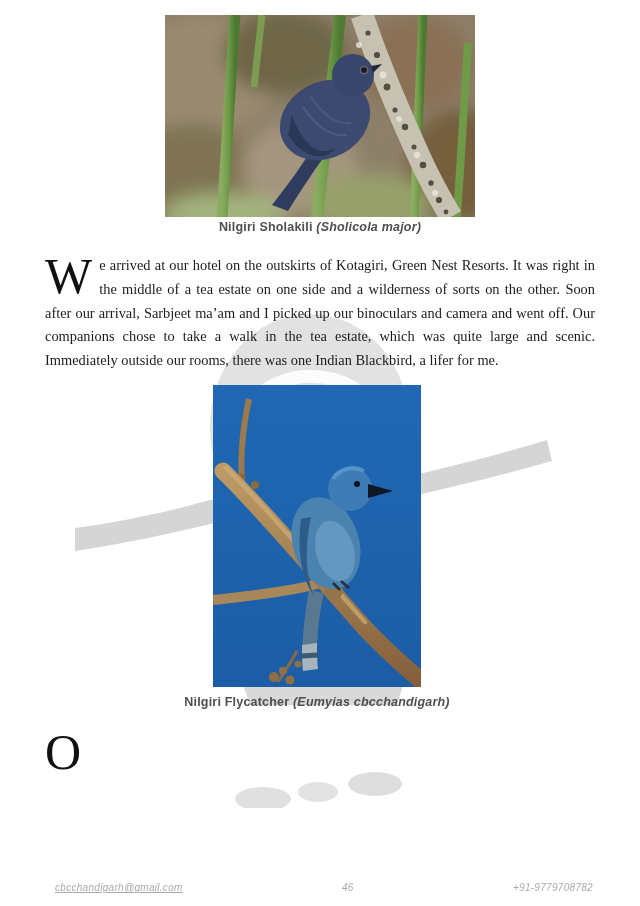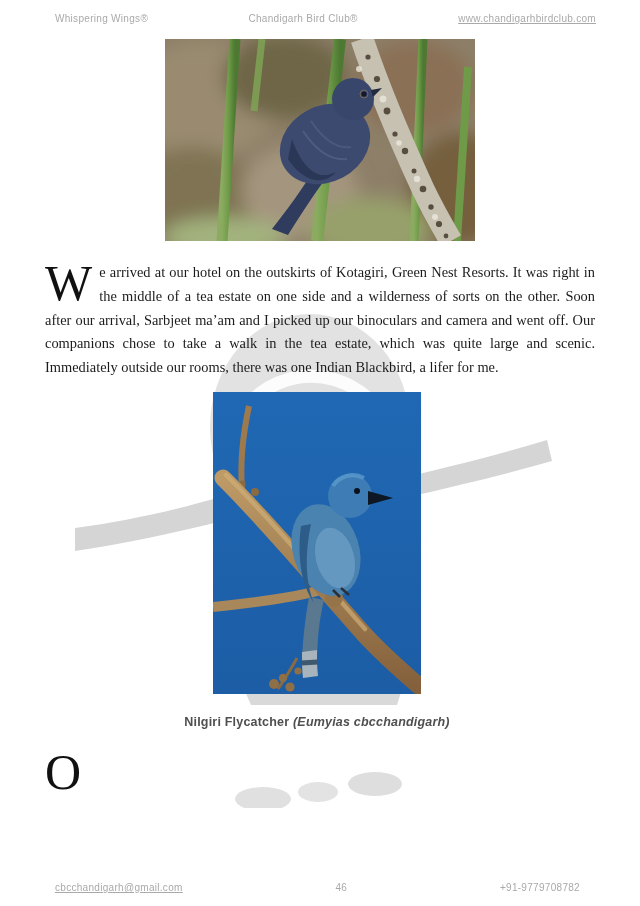--- a/index.html
+++ b/index.html
@@ -13,21 +13,21 @@
   .watermark { position:absolute; left:75px; top:303px; width:480px; height:505px; z-index:0; }
   
   .meta-bar {
     position:relative; z-index:2;
     display:flex; justify-content:space-between; align-items:baseline;
     padding:0 44px 0 55px;
     font-family:"Liberation Sans", sans-serif; font-size:10px;
     color:#a9a9a9; letter-spacing:0.3px;
   }
   .header-bar { padding-top:13px; }
-  .footer-bar { position:absolute; left:0; right:16px; bottom:13px; }
+  .footer-bar { position:absolute; left:0; right:3px; bottom:13px;font-style:italic; }
   .meta-link { color:#a9a9a9; text-decoration:underline; cursor:pointer; }
   
   .body-text {
     position:relative; z-index:1;
     margin:0 45px; font-size:14.4px; line-height:23.8px;
     text-align:justify; color:#1b1b1b;
   }
   .p1 { margin-top:17px; }
   .p2 { margin-top:20px; }
   .p3 { margin-top:21px; }
@@ -40,46 +40,41 @@
   .figure { position:relative; z-index:1; }
   .fig1 { margin:15px 0 0 165px; width:310px; }
   .fig2 { margin:12px 0 0 213px; width:208px; }
   .photo { display:block; }
   .caption {
     display:flex; justify-content:center; white-space:nowrap;
     margin-top:3px;
     font-family:"Liberation Sans", sans-serif; font-size:12.5px;
     font-weight:700; color:#4f4f4f; letter-spacing:0.2px;
   }
-  .fig2 .caption { margin-top:21px; }
+  .fig2 .caption { margin-top:8px; }
   .caption .sci { font-style:italic; }
   .caption .sp { white-space:pre; }
 </style>
 </head>
 <body>
 
 <div class="page">
 
   <svg class="watermark" viewBox="0 0 480 505" aria-hidden="true">
     <path d="M0,225 C45,219 95,209 152,192 L154,216 C98,231 46,241 0,248 Z" fill="#d5d5d5"></path>
     <path d="M330,174 C375,164 425,151 472,137 L477,158 C432,171 382,183 333,194 Z" fill="#d5d5d5"></path>
     <ellipse cx="235" cy="124" rx="100" ry="113" fill="#e2e2e2"></ellipse>
     <path d="M158,122 C188,68 252,58 294,96" stroke="#ffffff" stroke-width="13" fill="none" stroke-linecap="round" opacity="0.9"></path>
     <path d="M208,162 C244,188 276,182 300,156" stroke="#f7f7f7" stroke-width="10" fill="none" stroke-linecap="round" opacity="0.85"></path>
     <path d="M148,178 C138,260 150,342 176,402 L322,402 C346,332 350,238 332,168 C300,214 192,220 148,178 Z" fill="#d9d9d9"></path>
     <ellipse cx="188" cy="496" rx="28" ry="12" fill="#e0e0e0"></ellipse>
     <ellipse cx="243" cy="489" rx="20" ry="10" fill="#e3e3e3"></ellipse>
     <ellipse cx="300" cy="481" rx="27" ry="12" fill="#dedede"></ellipse>
   </svg>
 
-  <div class="meta-bar header-bar">
-    <span>Whispering Wings®</span>
-    <span>Chandigarh Bird Club®</span>
-    <span class="meta-link">www.chandigarhbirdclub.com</span>
-  </div>
 
 
   <figure class="figure fig1">
     <svg class="photo" viewBox="0 0 310 202" width="310" height="202" aria-hidden="true">
       <defs>
         <filter id="bgblur" x="-30%" y="-30%" width="160%" height="160%">
             <feGaussianBlur stdDeviation="9"></feGaussianBlur>
           </filter>
         <linearGradient id="stemg" x1="0" y1="0" x2="1" y2="0">
           <stop offset="0" stop-color="#8aab60"></stop>
@@ -127,20 +122,25 @@
       <path d="M150,128 C138,150 121,172 107,190 L123,196 C135,177 149,155 162,138 Z" fill="#2f3c5e"></path>
       <ellipse cx="160" cy="105" rx="47" ry="38" fill="#3c4a70" transform="rotate(-28 160 105)"></ellipse>
       <path d="M127,100 C137,128 152,143 171,133 C158,148 137,142 123,120 Z" fill="#2b3756"></path>
       <path d="M138,92 C150,110 165,122 182,120" stroke="#55648c" stroke-width="2" fill="none" opacity="0.7"></path>
       <path d="M146,82 C158,100 172,110 186,108" stroke="#55648c" stroke-width="2" fill="none" opacity="0.6"></path>
       <circle cx="188" cy="60" r="21" fill="#38466c"></circle>
       <circle cx="199" cy="55" r="2.6" fill="#14182a"></circle>
       <circle cx="199" cy="55" r="4" fill="none" stroke="#8a7a55" stroke-width="1" opacity="0.7"></circle>
       <path d="M206,51 L217,49 L208,58 Z" fill="#23293f"></path>
     </svg>
+    <figcaption class="caption">
+      <span>Nilgiri Sholakili</span>
+        <span class="sp"> </span>
+        <span class="sci">(Sholicola major)</span>
+    </figcaption>
   </figure>
 
   <p class="body-text p2"><span class="dropcap">W</span><span>e arrived at our hotel on the outskirts of Kotagiri, Green Nest Resorts. It was right in the middle of a tea estate on one side and a wilderness of sorts on the other. Soon after our arrival, Sarbjeet ma’am and I picked up our binoculars and camera and went off. Our companions chose to take a walk in the tea estate, which was quite large and scenic. Immediately outside our rooms, there was one Indian Blackbird, a lifer for me.</span></p>
 
   <figure class="figure fig2">
     <svg class="photo" viewBox="0 0 208 302" width="208" height="302" aria-hidden="true">
       <defs>
         <linearGradient id="sky" x1="0" y1="0" x2="0" y2="1">
           <stop offset="0" stop-color="#2068b4"></stop>
             <stop offset="1" stop-color="#1c5da5"></stop>

